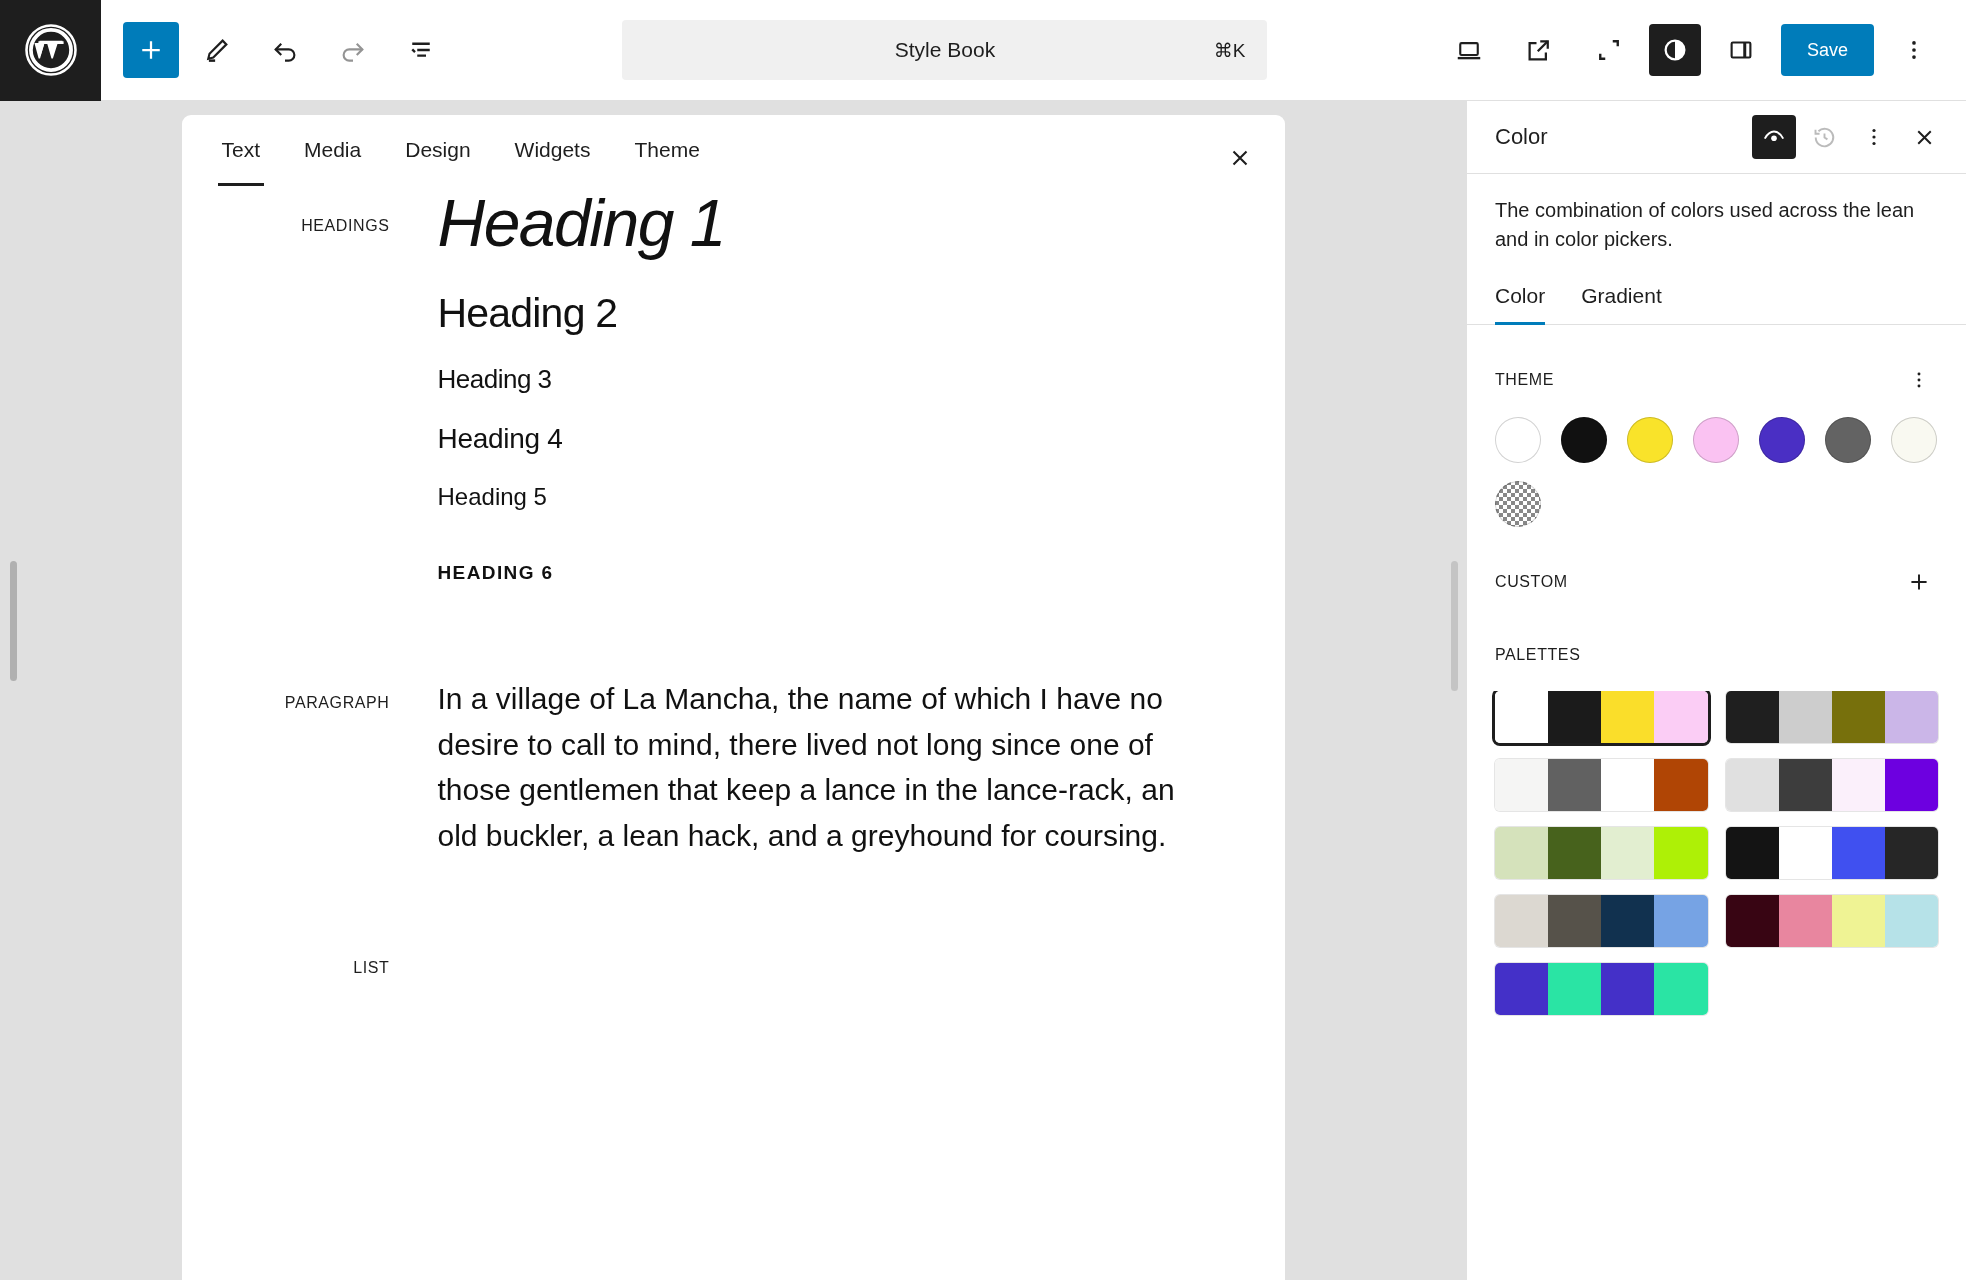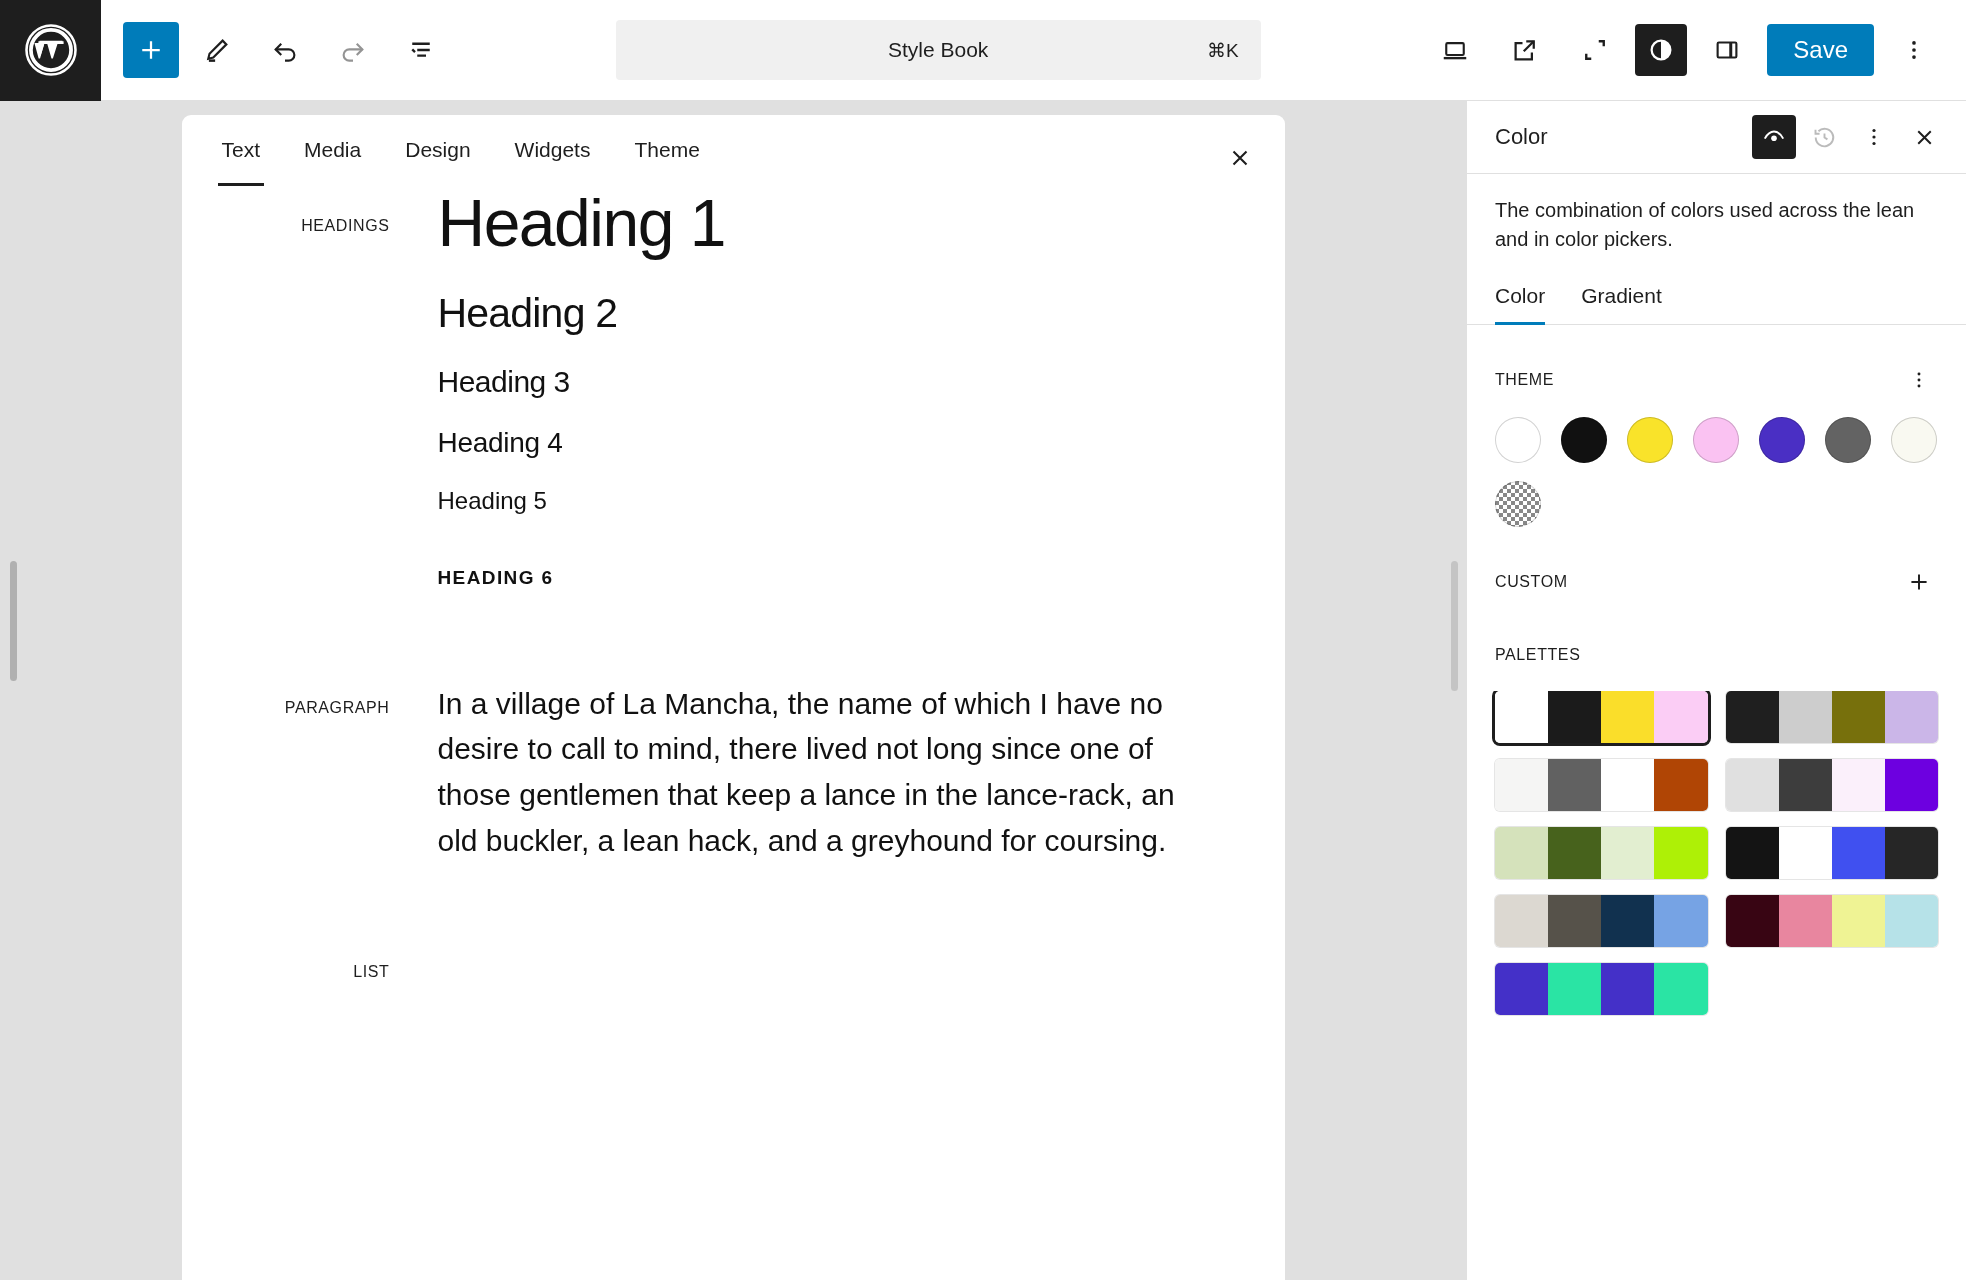--- a/index.html
+++ b/index.html
@@ -33,21 +33,21 @@
     width: 645px; height: 60px; background: #f0f0f0; border-radius: 4px;
     display: flex; align-items: center; justify-content: center;
     position: relative; cursor: pointer; text-align: right;
   }
   .cmd-title { font-size: 21px; color: #1e1e1e; }
   .cmd-kbd { position: absolute; right: 22px; font-size: 19px; color: #1e1e1e; }
   .tb-right { display: flex; align-items: center; gap: 10px; padding-right: 22px; flex: none; }
   .tb-btn.dark { background: #1e1e1e; color: #fff; width: 52px; height: 52px; border-radius: 4px; }
   .save-btn {
     background: #007cba; color: #fff; border: none; border-radius: 4px;
-    height: 52px; padding: 0 26px; font-size: 24px; cursor: pointer;
+    height: 52px; padding: 0 26px; font-size: 18px; cursor: pointer;
     font-family: "Liberation Sans", sans-serif;
   }
 
   
   .body-row { flex: 1; display: flex; min-height: 0; }
 
   
   .canvas-area {
     flex: 1; background: #e0e0e0; position: relative;
     display: flex; justify-content: center; padding-top: 14px; min-width: 0;
@@ -78,23 +78,23 @@
   .sb-row { display: flex; align-items: flex-start; padding: 0 0 0 0; }
   .sb-label {
     width: 256px; flex: none; text-align: right; padding-right: 48px;
     font-size: 16px; letter-spacing: 0.6px; color: #1e1e1e; font-weight: 400;
     padding-top: 12px;
   }
   .sb-examples { flex: 1; min-width: 0; }
   .sb-row.headings .sb-label { padding-top: 30px; }
   .sb-row.paragraph .sb-label { padding-top: 18px; }
 
-  .h1 { font-size: 66px; line-height: 1.1; letter-spacing: -1.5px; color: #111; font-weight: 400; margin-bottom: 30px; }
+  .h1 { font-size: 66px; line-height: 1.1; letter-spacing: -1.5px; color: #111; font-weight: 400; margin-bottom: 30px; font-style: italic; }
   .h2 { font-size: 41px; line-height: 1.15; letter-spacing: -0.8px; color: #111; font-weight: 400; margin-bottom: 28px; }
-  .h3 { font-size: 30px; line-height: 1.15; letter-spacing: -0.5px; color: #111; font-weight: 400; margin-bottom: 28px; }
+  .h3 { font-size: 26px; line-height: 1.15; letter-spacing: -0.5px; color: #111; font-weight: 400; margin-bottom: 28px; }
   .h4 { font-size: 28px; line-height: 1.15; letter-spacing: -0.3px; color: #111; font-weight: 400; margin-bottom: 28px; }
   .h5 { font-size: 24px; line-height: 1.15; color: #111; font-weight: 400; margin-bottom: 52px; }
   .h6 { font-size: 19px; line-height: 1.15; color: #111; font-weight: 700; letter-spacing: 1.4px; text-transform: uppercase; margin-bottom: 10px; }
   .para { font-size: 30px; line-height: 1.52; color: #111; max-width: 770px; font-weight: 400; }
   .list-label { padding-top: 14px; }
 
   .vscroll-left, .vscroll-right { position: absolute; width: 7px; border-radius: 4px; background: #b0b0b0; }
   .vscroll-left { left: 10px; top: 460px; height: 120px; }
   .vscroll-right { right: 8px; top: 460px; height: 130px; background: #c4c4c4; }
 

